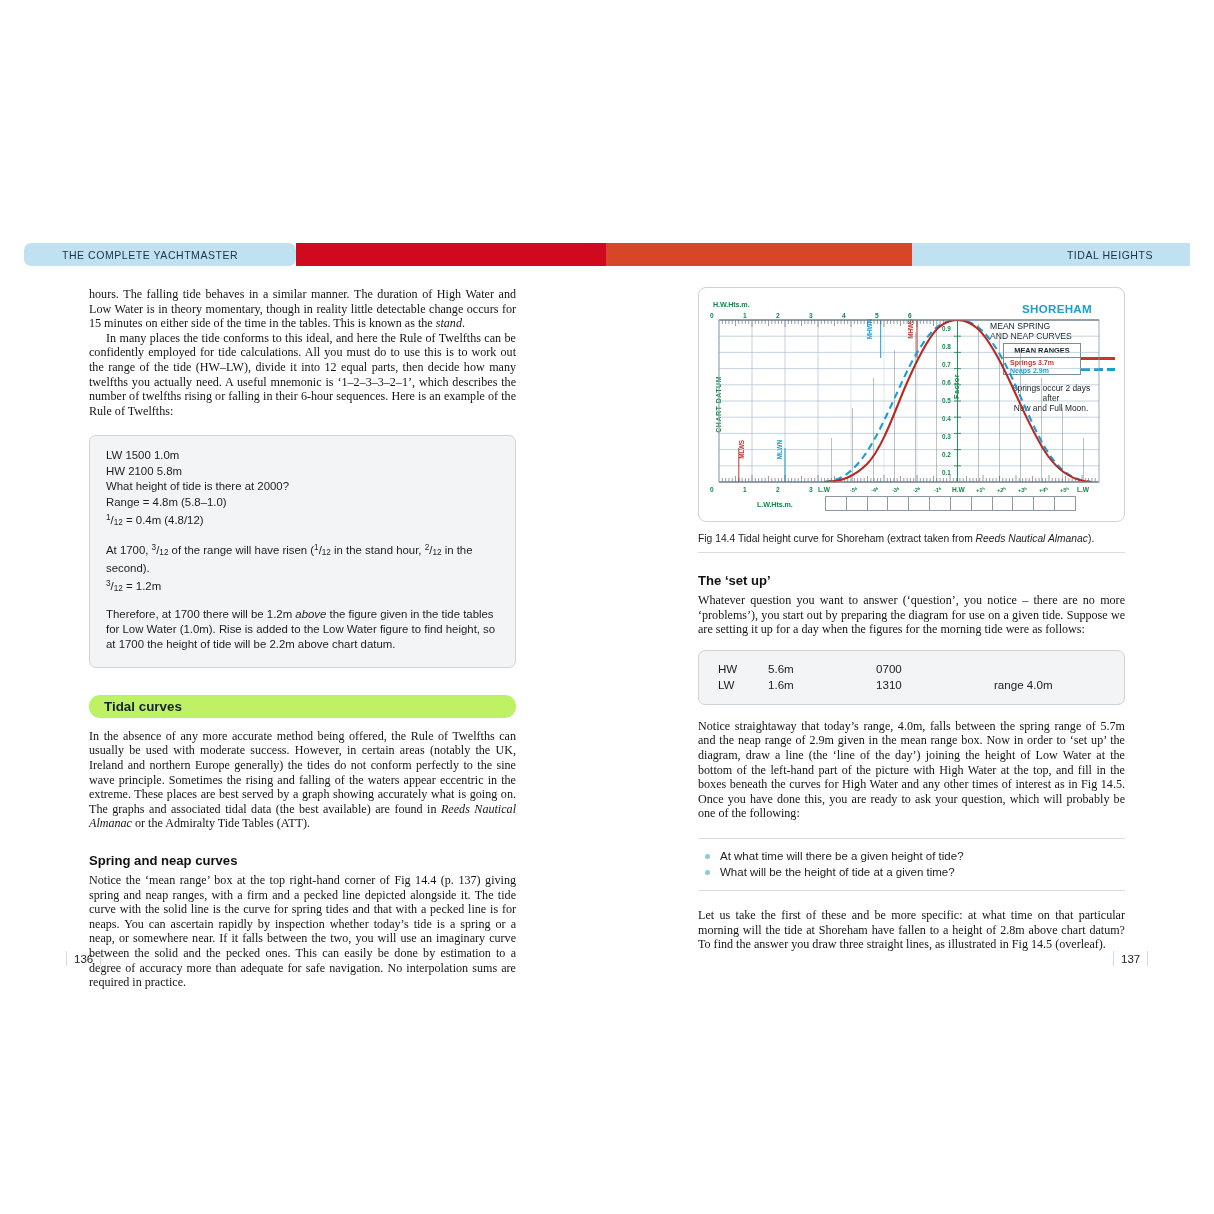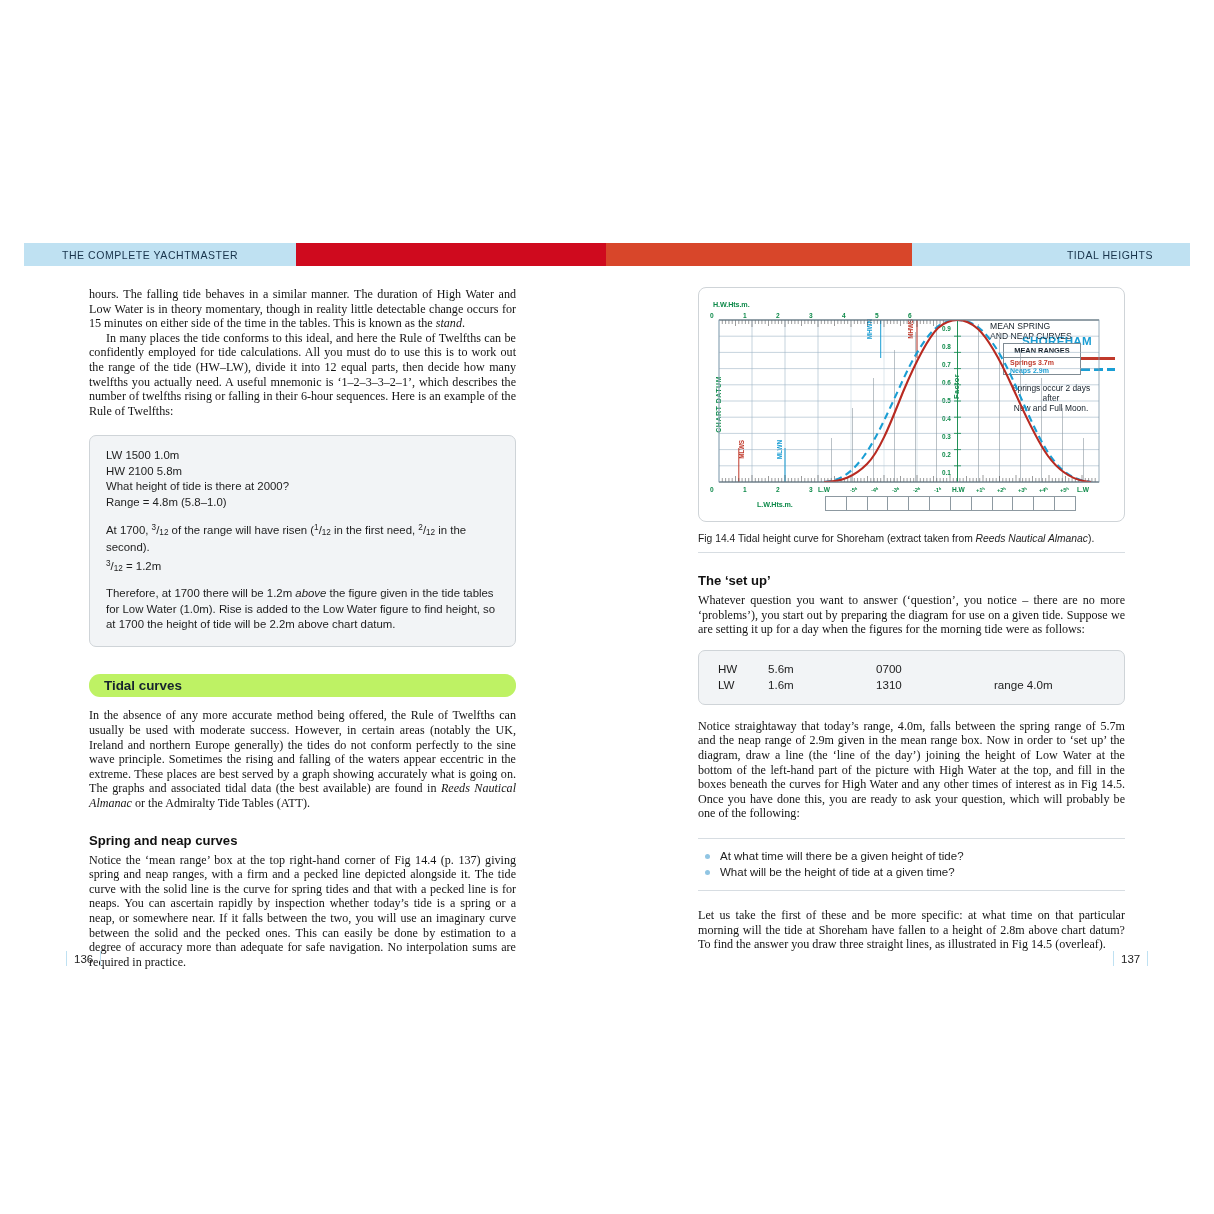--- a/index.html
+++ b/index.html
@@ -5,21 +5,21 @@
   html,body{margin:0;padding:0;}
   body{
     width:1214px;height:1214px;background:#ffffff;
     font-family:"Liberation Serif", serif;
     color:#1a1a1a; overflow:hidden;
   }
   .page{position:absolute;left:0;top:0;width:1214px;height:1214px;}
 
   
   .header{position:absolute;left:24px;top:243px;width:1166px;height:23px;display:flex;}
-  .hdr-blue-left{background:#bfe1f2;width:272px;height:100%;display:flex;align-items:center;}
+  .hdr-blue-left{background:#bfe1f2;width:272px;height:100%;display:flex;align-items:center;border-radius:7px;}
   .hdr-blue-left .t{padding-left:38px;font-family:"Liberation Sans",sans-serif;font-size:10.5px;letter-spacing:.55px;color:#17324a;}
   .hdr-red1{background:#cf0a1e;width:310px;height:100%;}
   .hdr-red2{background:#d8462a;width:306px;height:100%;}
   .hdr-blue-right{background:#bfe1f2;flex:1;height:100%;display:flex;align-items:center;justify-content:flex-end;}
   .hdr-blue-right .t{padding-right:37px;font-family:"Liberation Sans",sans-serif;font-size:10.5px;letter-spacing:.55px;color:#17324a;}
 
   
   .col-left{position:absolute;left:89px;top:287px;width:427px;}
   .col-right{position:absolute;left:698px;top:287px;width:427px;}
 
@@ -70,21 +70,21 @@
   .pg-left{left:66px;top:951px;}
   .pg-right{left:1113px;top:951px;}
   .pg .num{padding:0 7px;}
   .svgwrap{position:absolute;left:0;top:0;}
   .lbl{position:absolute;font-family:"Liberation Sans",sans-serif;font-weight:bold;letter-spacing:-.1px;}
   .g{color:#0e8a4a;}
   .r{color:#c0392b;}
   .b{color:#1a9ed4;}
   .vert{writing-mode:vertical-rl;transform:rotate(180deg);}
   .title{position:absolute;right:32px;top:14px;font-family:"Liberation Sans",sans-serif;font-weight:bold;
-         font-size:11.6px;color:#1a9ed4;letter-spacing:.3px;margin-top:32px;}
+         font-size:11.6px;color:#1a9ed4;letter-spacing:.3px;}
   .sub2{position:absolute;right:14px;top:33px;width:120px;text-align:left;
         font-family:"Liberation Sans",sans-serif;font-size:8.6px;line-height:10.4px;color:#15202a;}
   .legend{position:absolute;left:304px;top:55px;width:76px;border:1px solid #7f8b93;background:#fff;}
   .legend .hd{font-family:"Liberation Sans",sans-serif;font-size:7.4px;font-weight:bold;color:#15202a;
               text-align:center;padding:2px 0 2px 0;border-bottom:1px solid #7f8b93;}
   .legend .rw{font-family:"Liberation Sans",sans-serif;font-size:7px;font-weight:bold;padding:1px 0 0 6px;}
   .legend .rw.s{color:#c0392b;}
   .legend .rw.n{color:#1a9ed4;}
   .leg-line-s{position:absolute;left:382px;top:69px;width:34px;height:3px;background:#c0392b;}
   .leg-line-n{position:absolute;left:382px;top:80px;width:34px;height:3px;
@@ -115,23 +115,26 @@
 
     <p class="body"><span>hours. The falling tide behaves in a similar manner. The duration of High Water and Low Water is in theory momentary, though in reality little detectable change occurs for 15 minutes on either side of the time in the tables. This is known as the </span><span class="ital">stand</span><span>.</span></p>
 
     <p class="body ind">In many places the tide conforms to this ideal, and here the Rule of Twelfths can be confidently employed for tide calculations. All you must do to use this is to work out the range of the tide (HW–LW), divide it into 12 equal parts, then decide how many twelfths you actually need. A useful mnemonic is ‘1–2–3–3–2–1’, which describes the number of twelfths rising or falling in their 6-hour sequences. Here is an example of the Rule of Twelfths:</p>
 
     <div class="grey-box">
       <div class="ln">LW 1500 1.0m</div>
       <div class="ln">HW 2100 5.8m</div>
       <div class="ln">What height of tide is there at 2000?</div>
       <div class="ln">Range = 4.8m (5.8–1.0)</div>
+      <div class="ln">
+        <sup class="f">1</sup>/<sub class="f">12</sub><span> = 0.4m (4.8/12)</span>
+      </div>
       <div class="gap"></div>
       <div class="ln">
-        <span>At 1700, </span><sup class="f">3</sup>/<sub class="f">12</sub><span> of the range will have risen (</span><sup class="f">1</sup>/<sub class="f">12</sub><span> in the first need, </span><sup class="f">2</sup>/<sub class="f">12</sub><span> in the second).</span>
+        <span>At 1700, </span><sup class="f">3</sup>/<sub class="f">12</sub><span> of the range will have risen (</span><sup class="f">1</sup>/<sub class="f">12</sub><span> in the stand hour, </span><sup class="f">2</sup>/<sub class="f">12</sub><span> in the second).</span>
       </div>
       <div class="ln">
         <sup class="f">3</sup>/<sub class="f">12</sub><span> = 1.2m</span>
       </div>
       <div class="gap"></div>
       <div class="ln">
         <span>Therefore, at 1700 there will be 1.2m </span><span class="ital">above</span><span> the figure given in the tide tables for Low Water (1.0m). Rise is added to the Low Water figure to find height, so at 1700 the height of tide will be 2.2m above chart datum.</span>
       </div>
     </div>
 

